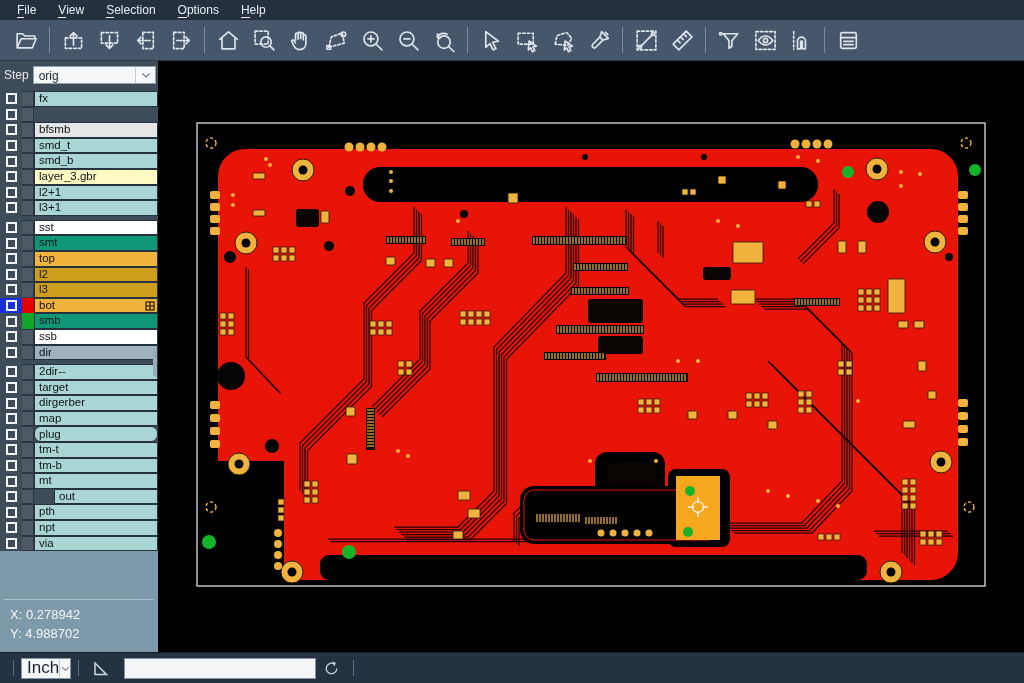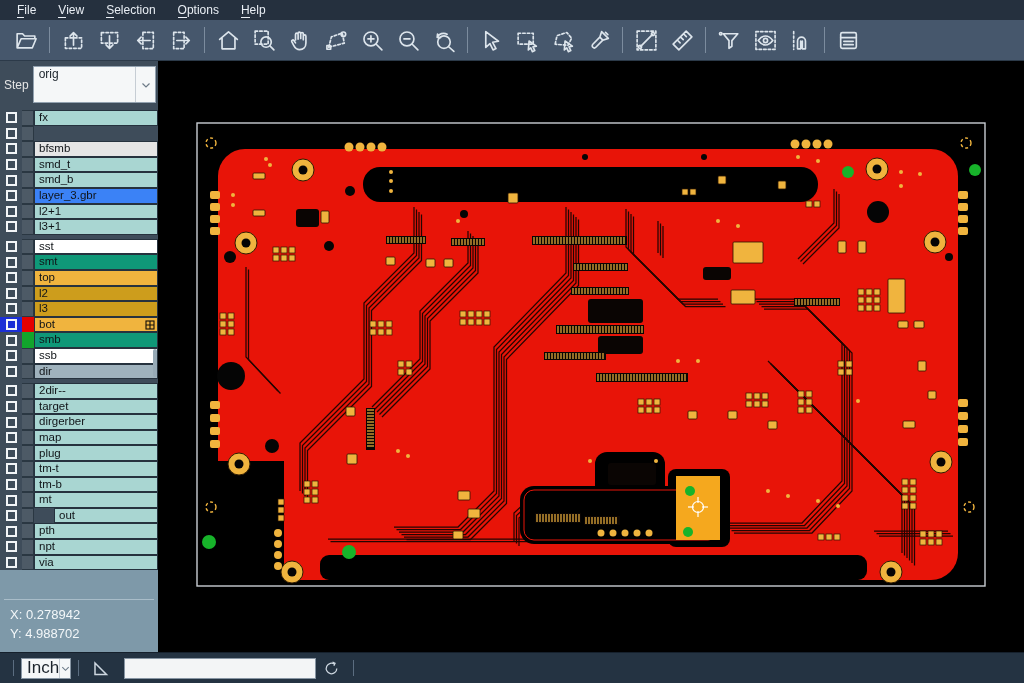--- a/index.html
+++ b/index.html
@@ -17,21 +17,21 @@
              display:flex; align-items:center; padding:0 8px; border-bottom:1px solid #2c3a49; }
   .tbtn { width:36px; height:32px; display:flex; align-items:center; justify-content:center; border-radius:3px; }
   .tbtn svg { width:25px; height:25px; }
   .tsep { width:1px; height:26px; background:#7c8c9e; margin:0 5px; flex:none; }
 
   
   .sidebar { position:absolute; left:0; top:61px; width:158px; bottom:31px; background:#3e4c5a;
              display:flex; flex-direction:column; }
   .step-row { display:flex; align-items:center; padding:5px 2px 5px 4px; gap:4px; }
   .step-label { color:#e5e5e5; font-size:12px; flex:none; }
-  .combo { flex:1; height:37px; background:#f5f7f8; border:1px solid #93a2b0; display:flex; align-items:flex-start; }
+  .combo { flex:1; height:18px; background:#f5f7f8; border:1px solid #93a2b0; display:flex; align-items:flex-end; }
   .combo .val { flex:1; font-size:12px; color:#1c242c; padding-left:5px; }
   .combo .chev { width:20px; height:100%; border-left:1px solid #c6cdd4; display:flex; align-items:center; justify-content:center; }
   .combo .chev svg { width:12px; height:12px; }
 
   .layer-list { margin-top:2px; }
   .lrow { display:flex; height:15.6px; }
   .lrow .cb-cell { width:22px; flex:none; display:flex; align-items:center; justify-content:center; background:#3e4c5a; }
   .cbox { width:11px; height:11px; border:2px solid #f2f5f8; background:transparent; }
   .lrow .swatch { width:12px; flex:none; background:#4d5a66; border:1px solid #2a3742; border-left:none; }
   .lrow .name-cell { flex:1; border:1px solid #26323e; font-size:11.5px; color:#101418;
@@ -269,21 +269,21 @@
           <div class="swatch"></div>
           <div class="name-cell" style="background: rgb(169, 214, 210);">
             <span>smd_b</span>
           </div>
         </div>
         <div class="lrow">
           <div class="cb-cell">
             <div class="cbox"></div>
           </div>
           <div class="swatch"></div>
-          <div class="name-cell" style="background: #3b82f6;">
+          <div class="name-cell" style="background: #fef9c3;">
             <span>layer_3.gbr</span>
           </div>
         </div>
         <div class="lrow">
           <div class="cb-cell">
             <div class="cbox"></div>
           </div>
           <div class="swatch"></div>
           <div class="name-cell" style="background: rgb(169, 214, 210);">
             <span>l2+1</span>
@@ -421,21 +421,21 @@
           <div class="swatch"></div>
           <div class="name-cell" style="background: rgb(169, 214, 210);">
             <span>map</span>
           </div>
         </div>
         <div class="lrow">
           <div class="cb-cell">
             <div class="cbox"></div>
           </div>
           <div class="swatch"></div>
-          <div class="name-cell" style="background: rgb(169, 214, 210);">
+          <div class="name-cell" style="background: rgb(169, 214, 210); border-radius: 7px;">
             <span>plug</span>
           </div>
         </div>
         <div class="lrow">
           <div class="cb-cell">
             <div class="cbox"></div>
           </div>
           <div class="swatch"></div>
           <div class="name-cell" style="background: rgb(169, 214, 210);">
             <span>tm-t</span>

